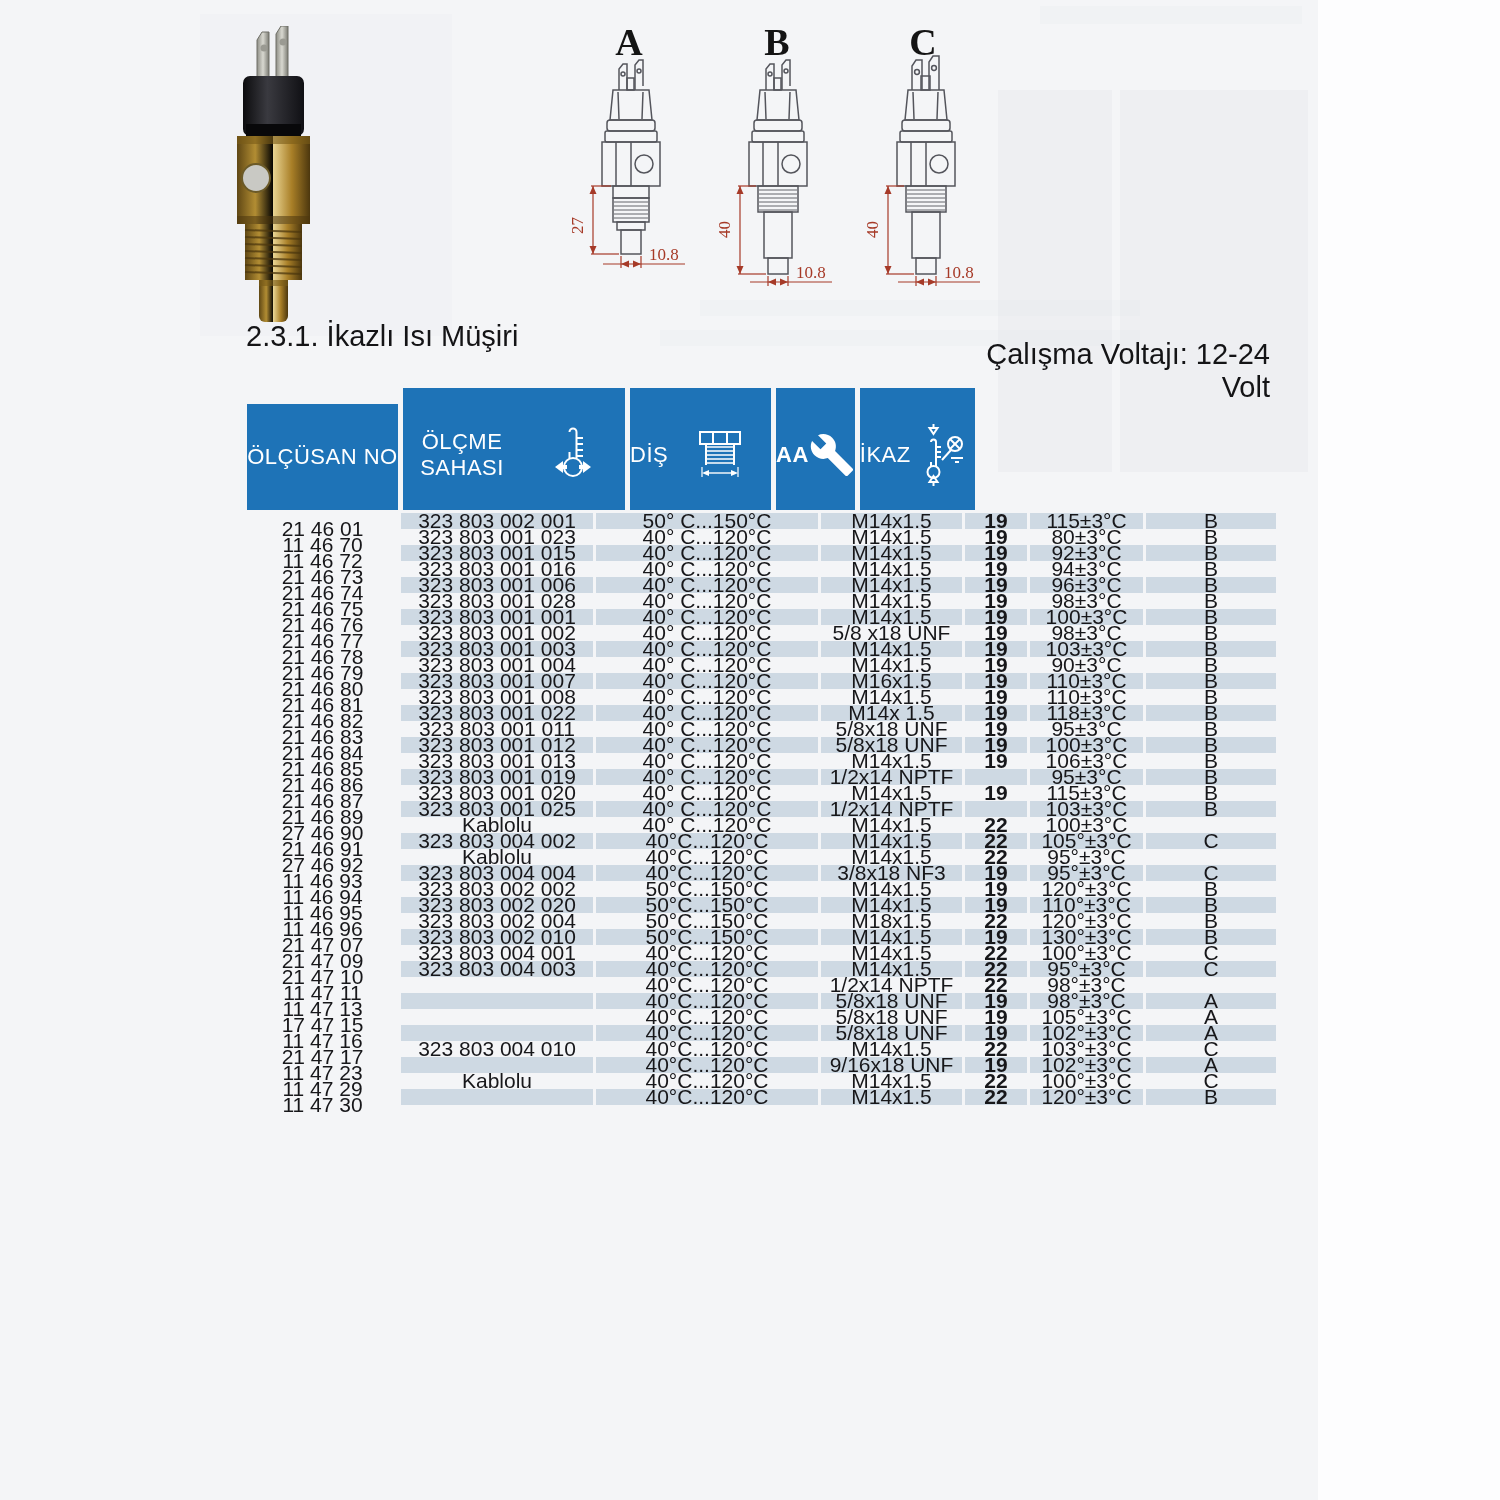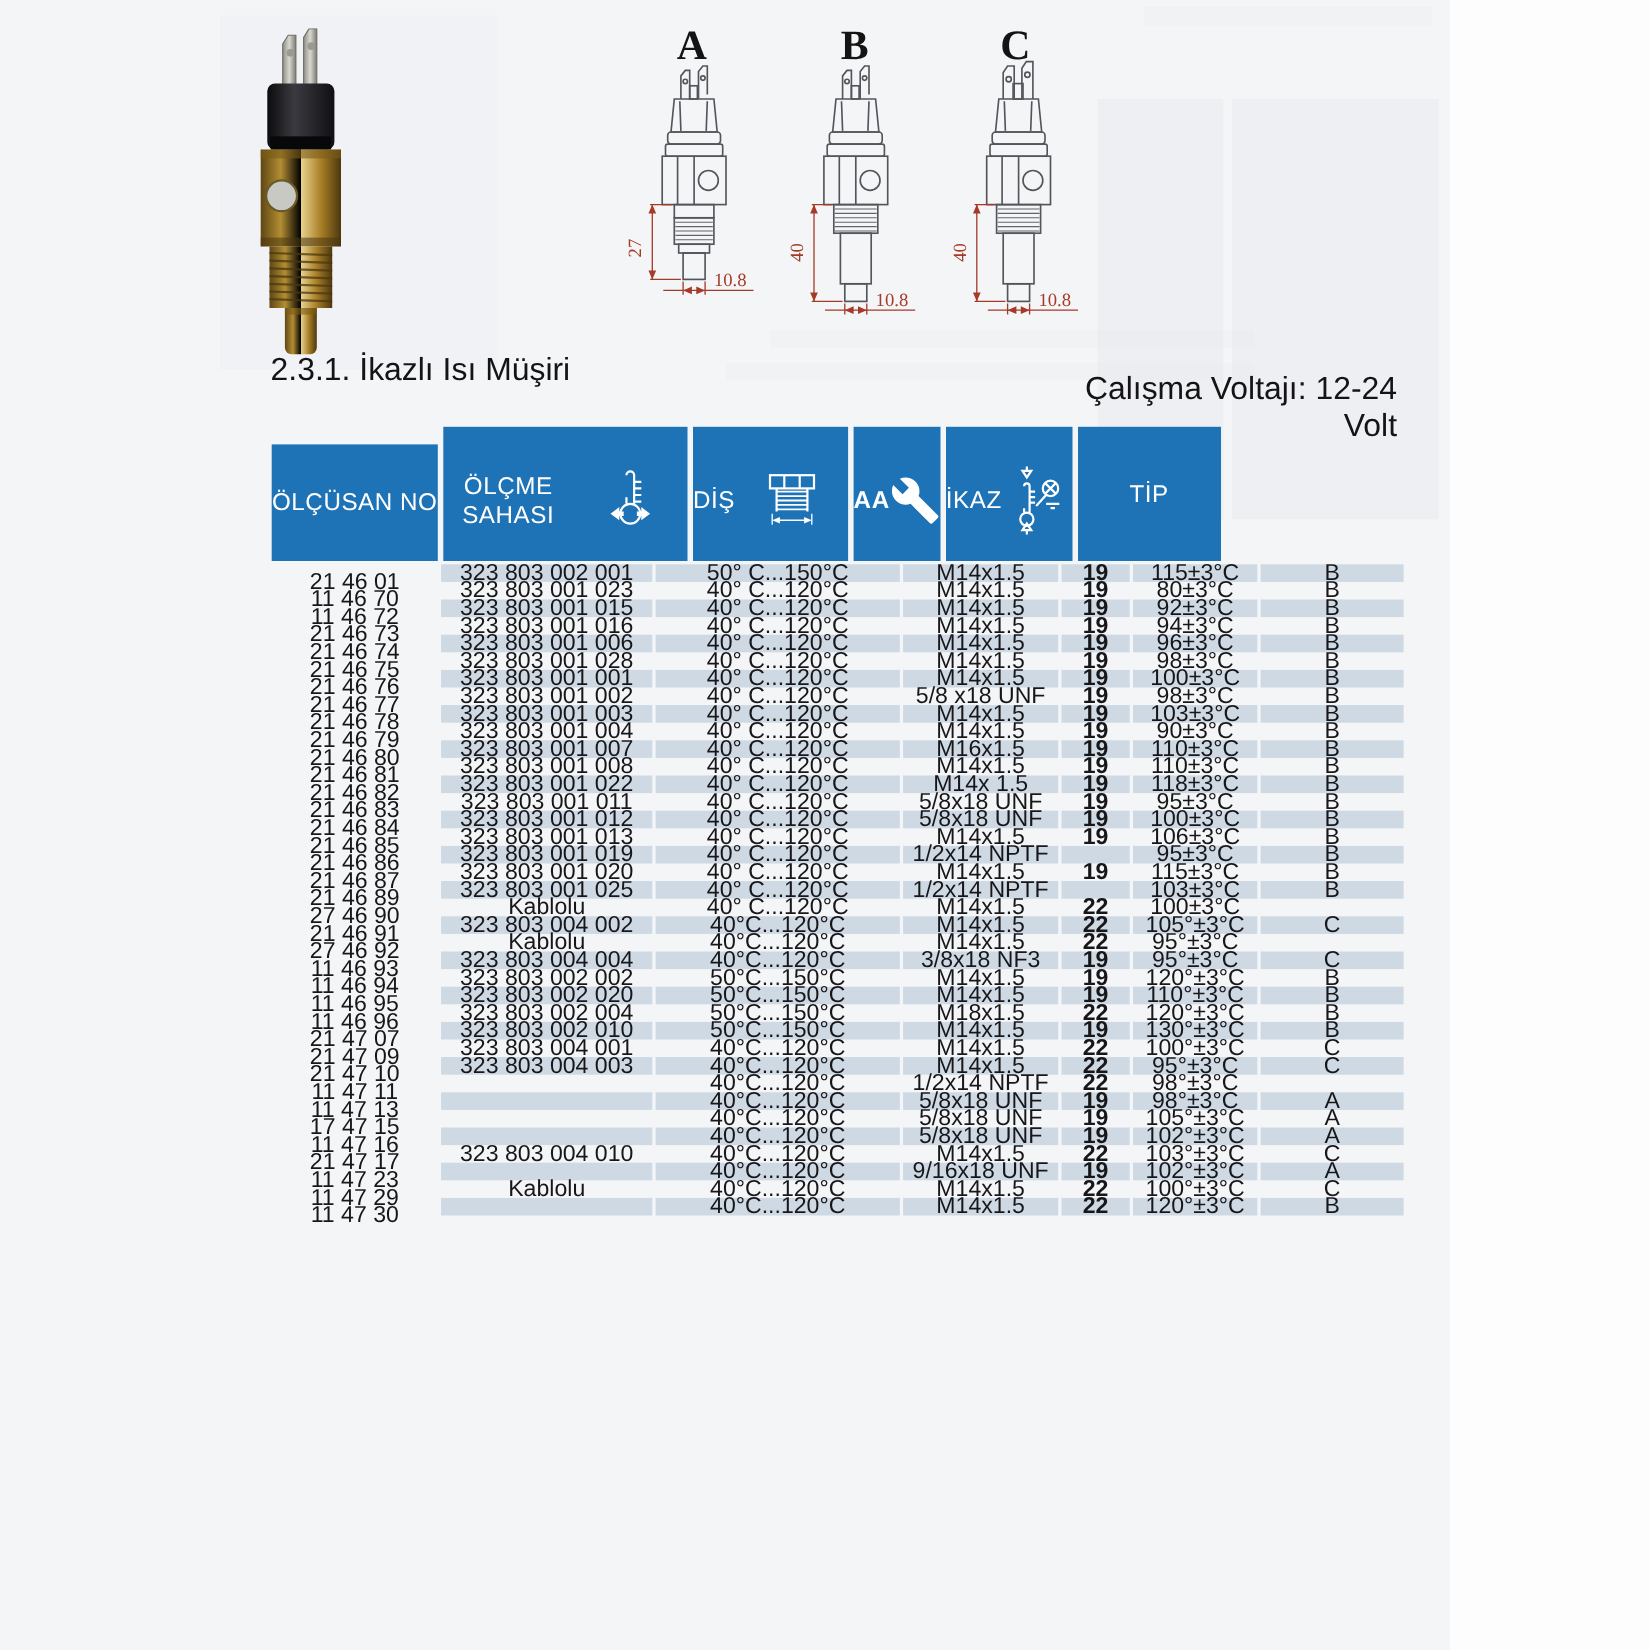--- a/index.html
+++ b/index.html
@@ -325,23 +325,20 @@
               <line x1="40" y1="36" x2="52" y2="36"></line>
                 <line x1="44" y1="40" x2="48" y2="40"></line>
             </g>
             <g class="hicon" stroke-width="1.6">
               <path d="M22.5 2v4h4l-4 6-4-6h4"></path>
               <path d="M22.5 64v-4h4l-4-6-4 6h4"></path>
             </g>
           </svg>
         </span>
       </div>
-      <div class="hcell c6">
-        <span class="hlabel">TİP</span>
-      </div>
     </div>
     <div class="tbody">
         <div class="trow shaded">
           <div class="tcell c0">21 46 01</div>
           <div class="tcell c1">323 803 002 001</div>
           <div class="tcell c2">50° C...150°C</div>
           <div class="tcell c3">M14x1.5</div>
           <div class="tcell c4">19</div>
           <div class="tcell c5">115±3°C</div>
           <div class="tcell c6">B</div>

